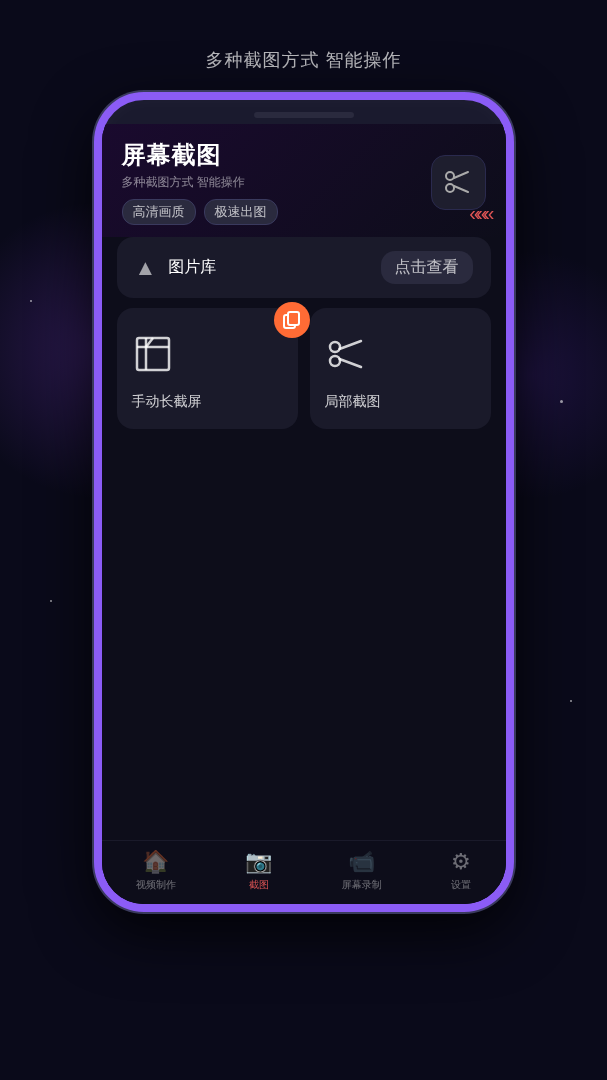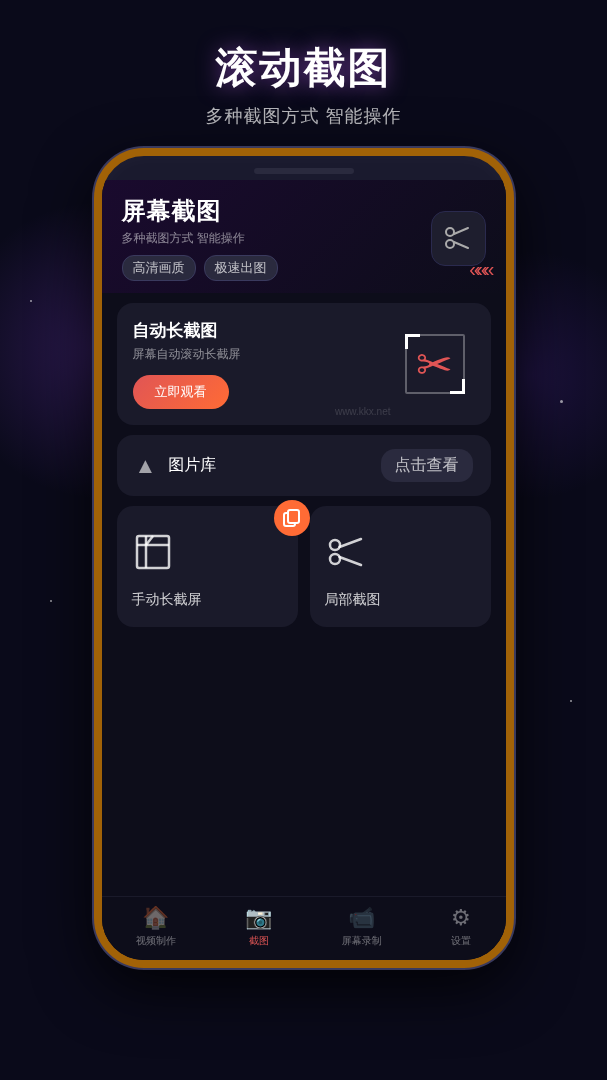--- a/index.html
+++ b/index.html
@@ -63,21 +63,21 @@
 
     
     .phone-mockup {
       position: relative;
       z-index: 1;
       margin-top: 20px;
       width: 420px;
       height: 820px;
       background: #1a1a2e;
       border-radius: 50px;
-      border: 8px solid #a16207;
+      border: 8px solid #8b5cf6;
       box-shadow:
         0 0 0 2px #3a3a5e,
         0 20px 60px rgba(0,0,0,0.8),
         inset 0 0 20px rgba(255,255,255,0.03);
       overflow: hidden;
       display: flex;
       flex-direction: column;
     }
 
     
@@ -397,21 +397,20 @@
 <body>
 
 <div class="bg-glow"></div>
 
 <div class="star" style="width:2px;height:2px;left:30px;top:300px;"></div>
 <div class="star" style="width:3px;height:3px;left:560px;top:400px;"></div>
 <div class="star" style="width:2px;height:2px;left:50px;top:600px;"></div>
 <div class="star" style="width:2px;height:2px;left:570px;top:700px;"></div>
 
 <div class="page-header">
-  <div class="page-title">滚动截图</div>
   <div class="page-subtitle">多种截图方式 智能操作</div>
 </div>
 
 <div class="phone-mockup">
 
   <div class="phone-top">
     <div class="phone-notch"></div>
   </div>
 
   <div class="phone-screen">
@@ -433,32 +432,20 @@
               <circle cx="10" cy="24" r="4" stroke="#aaa"></circle>
               <line x1="14" y1="14" x2="28" y2="8"></line>
               <line x1="14" y1="22" x2="28" y2="28"></line>
             </g>
           </svg>
         </div>
       </div>
       <div class="chevron-left">«««</div>
     </div>
 
-    <div class="auto-section">
-      <div class="auto-section-left">
-        <div class="auto-section-title">自动长截图</div>
-        <div class="auto-section-desc">屏幕自动滚动长截屏</div>
-        <button class="watch-btn">立即观看</button>
-      </div>
-      <div class="auto-section-icon">
-        <div class="corner-bracket"></div>
-        <span class="scissors-big">✂</span>
-      </div>
-      <div class="watermark">www.kkx.net</div>
-    </div>
 
     <div class="gallery-section">
       <div class="gallery-left">
         <span class="mountain-icon">▲</span>
         <span class="gallery-label">图片库</span>
       </div>
       <button class="gallery-btn">点击查看</button>
     </div>
 
     <div class="bottom-grid">

